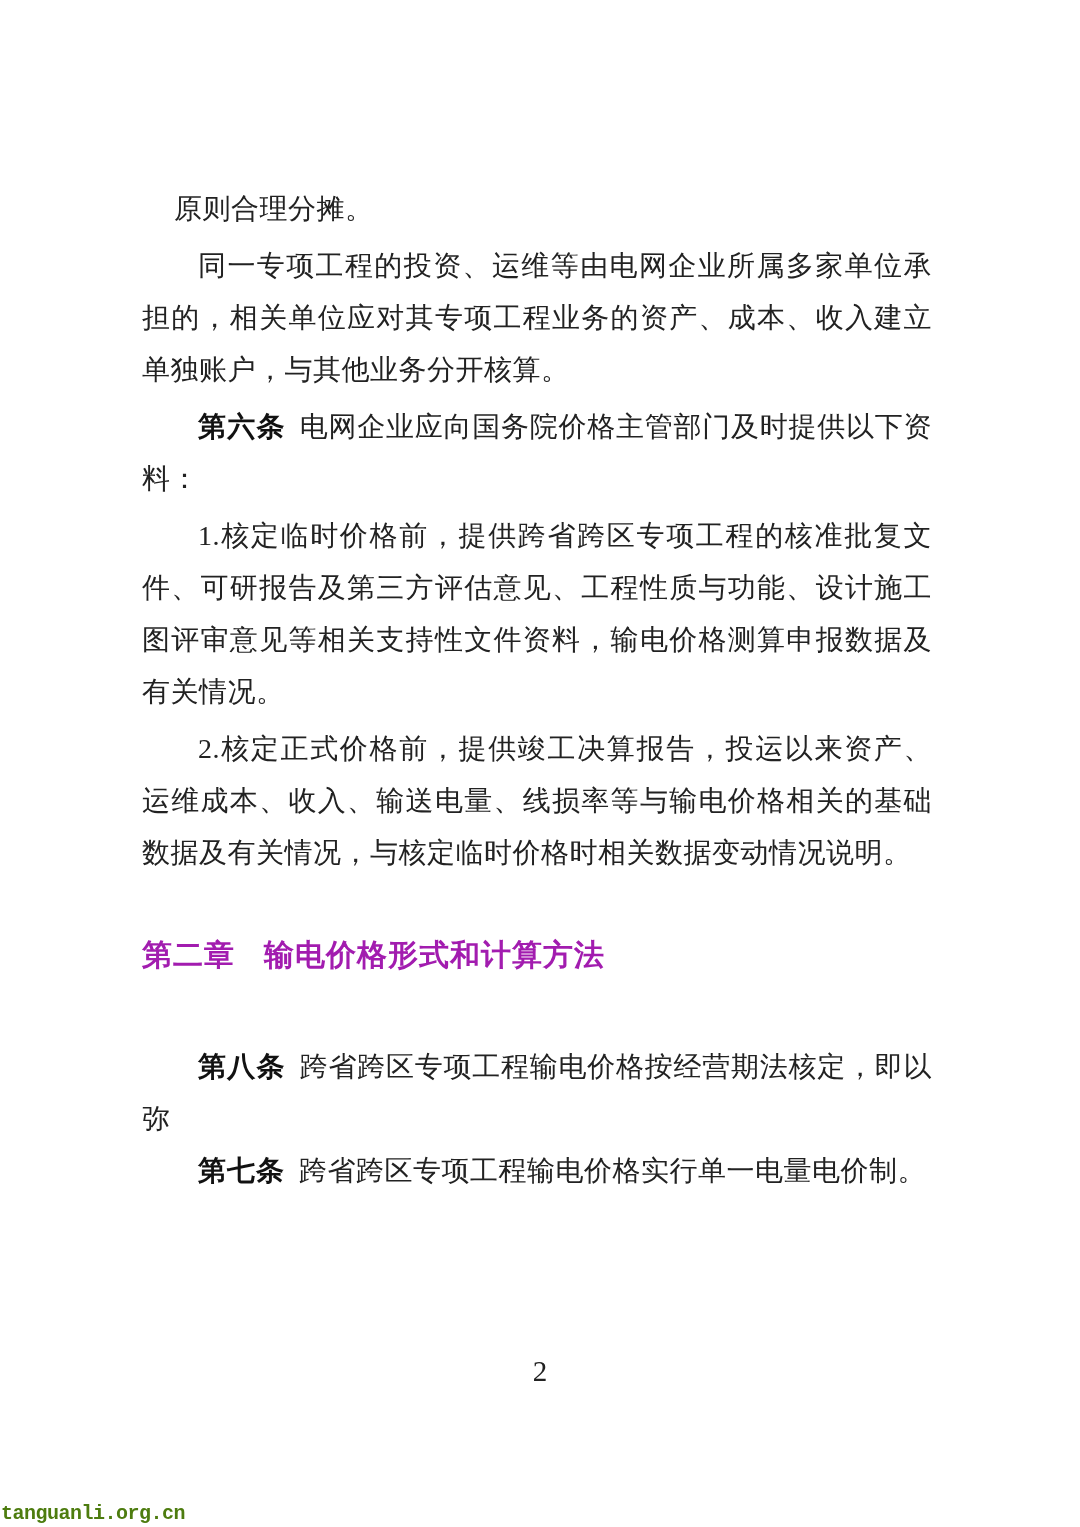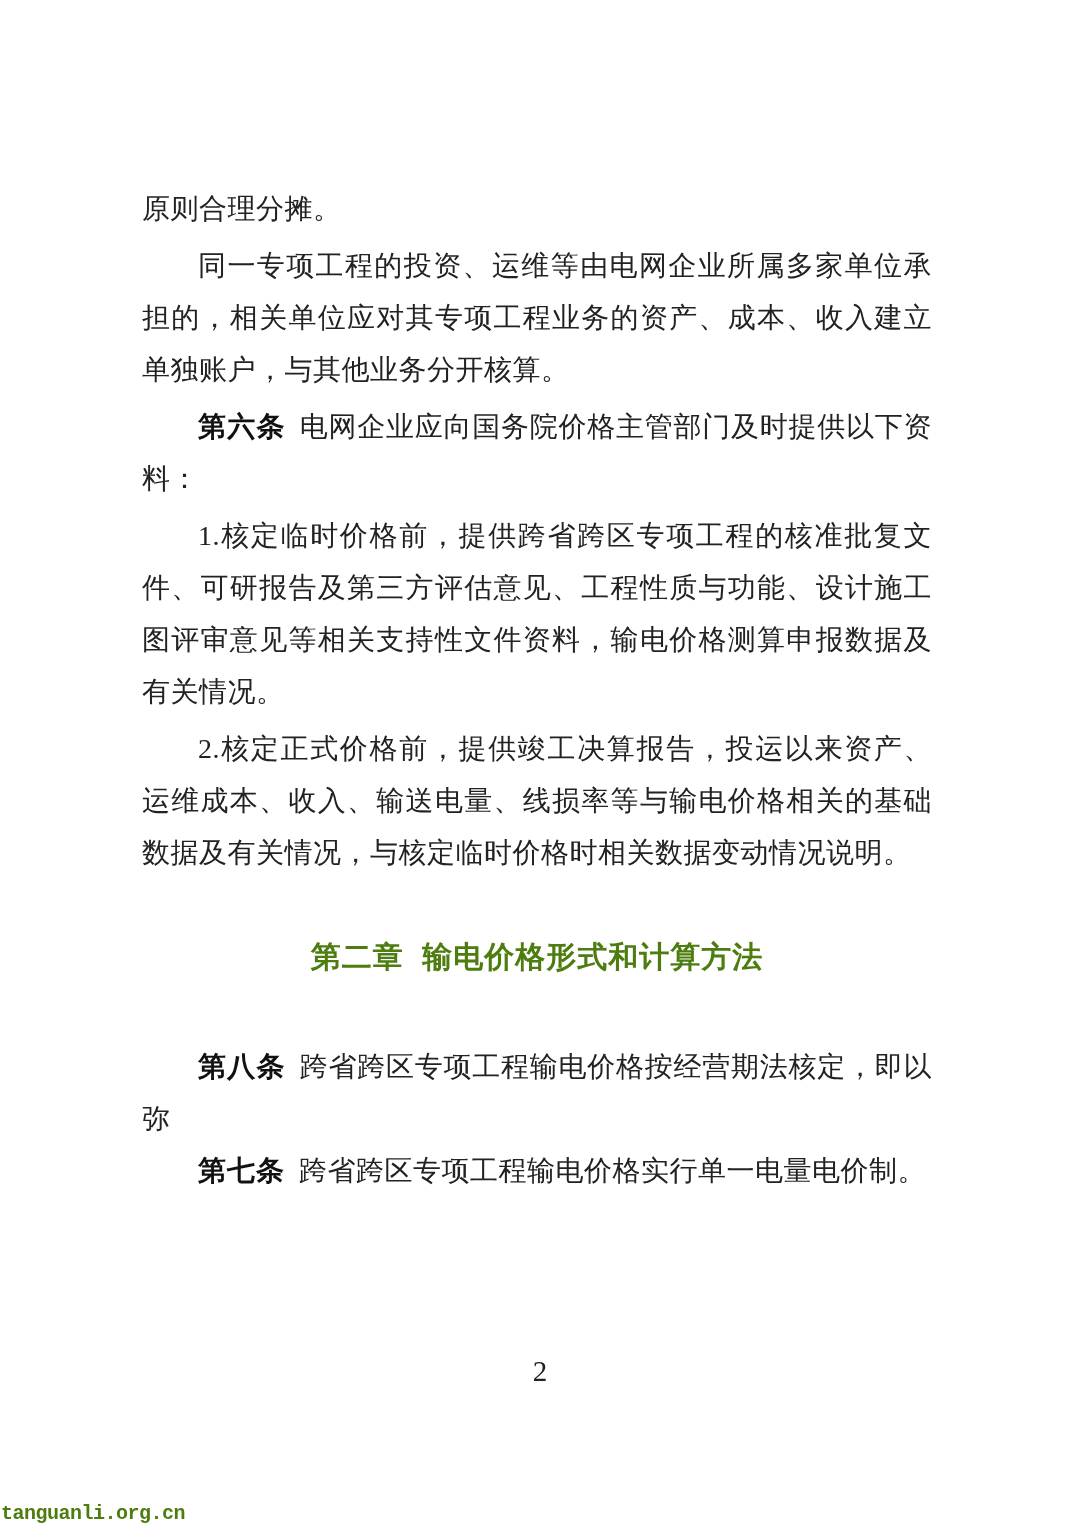--- a/index.html
+++ b/index.html
@@ -27,41 +27,41 @@
     font-size: 28px;
     line-height: 52px;
     letter-spacing: 0.5px;
     color: #222222;
     text-align: justify;
     text-indent: 56px;
     font-family: "Liberation Serif", "DejaVu Serif", serif;
   }
   .para.no-indent {
     text-indent: 0;
+    margin-left: 32px;
   }
   .para.tight {
     margin-bottom: 0;
   }
   .lead {
     font-family: Liberation Serif, serif;
     font-weight: bold;
     color: #111111;
     letter-spacing: 1px;
     margin-right: 14px;
   }
   .chapter {
     margin: 56px 0 62px 0;
-    font-family: Liberation Serif, serif;
+    font-family: Liberation Mono, monospace;
     font-weight: bold;
     font-size: 30px;
     line-height: 44px;
     letter-spacing: 1px;
     word-spacing: 10px;
-    color: #4d7c0f;
-    text-align: center;
+    color: #a21caf;
     text-indent: 0;
   }
   .page-number {
     position: absolute;
     top: 1357px;
     left: 0;
     width: 100%;
     text-align: center;
     font-family: "Liberation Serif", "DejaVu Serif", serif;
     font-size: 29px;

